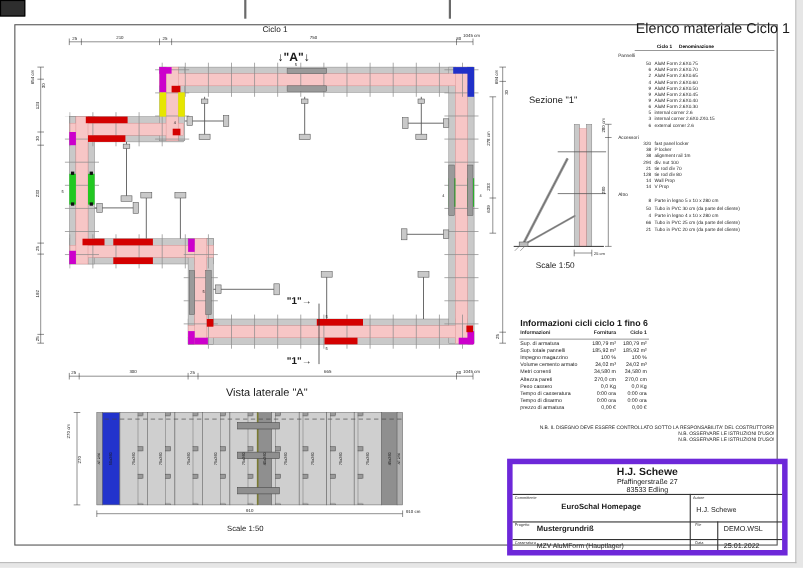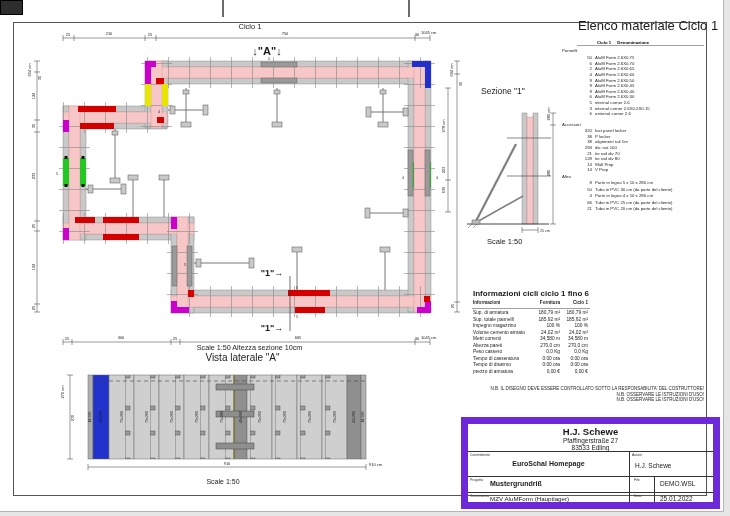--- a/index.html
+++ b/index.html
@@ -26,21 +26,21 @@
   .alt .mat-row{height:13px;}
   
   .irow{position:relative;height:13px;font-size:9.6px;color:#222;}
   .ihead{font-size:9.2px;font-weight:bold;}
   .ic0{position:absolute;left:2px;}
   .ic1{position:absolute;left:40px;width:136px;text-align:right;}
   .ic2{position:absolute;left:180px;width:52px;text-align:right;}
   .iline{position:absolute;left:0;top:16px;width:236px;border-top:1px solid #444;}
   .note-line{font-size:9px;line-height:10.5px;color:#222;text-align:right;}
   
-  .tblock{position:absolute;left:461px;top:417px;width:245px;height:78px;border:7px solid #6d28d9;}
+  .tblock{position:absolute;left:461px;top:417px;width:245px;height:78px;border:5px solid #6d28d9;}
   .hline{position:absolute;left:0;width:100%;border-top:1px solid #333;}
   .vline{position:absolute;border-left:1px solid #333;}
   .tiny{font-size:7px;transform:scale(0.5);transform-origin:0 0;display:inline-block;
     white-space:nowrap;color:#333;}
   svg{position:absolute;left:0;top:0;}
   svg text{font-family:"Liberation Sans", sans-serif;fill:#1a1a1a;}
 </style>
 </head>
 <body>
 
@@ -410,21 +410,20 @@
         <g stroke="none" font-size="4">
           <text x="227" y="465" text-anchor="middle">910</text>
           <text x="369" y="466" text-anchor="start">910 cm</text>
         </g>
       </g>
     </g>
   </svg>
 
   <div class="t ctr" style="left:215px;top:22px;width:70px;font-size:7.5px;">Ciclo 1</div>
 
-  <div class="t ctr" style="left:162px;top:343px;width:175px;font-size:7.2px;">Scale 1:50   Altezza sezione 10cm</div>
 
   <div class="t ctr" style="left:170px;top:352px;width:145px;font-size:10px;">Vista laterale "A"</div>
 
   <div class="t ctr" style="left:187px;top:478px;width:72px;font-size:7px;">Scale 1:50</div>
 
   <div class="t" style="left:481px;top:86px;font-size:8.5px;">Sezione  "1"</div>
 
   <div class="t" style="left:487px;top:237px;font-size:7.5px;">Scale 1:50</div>
 
   <div class="t" style="left:578px;top:18px;font-size:13px;">Elenco materiale  Ciclo 1</div>

